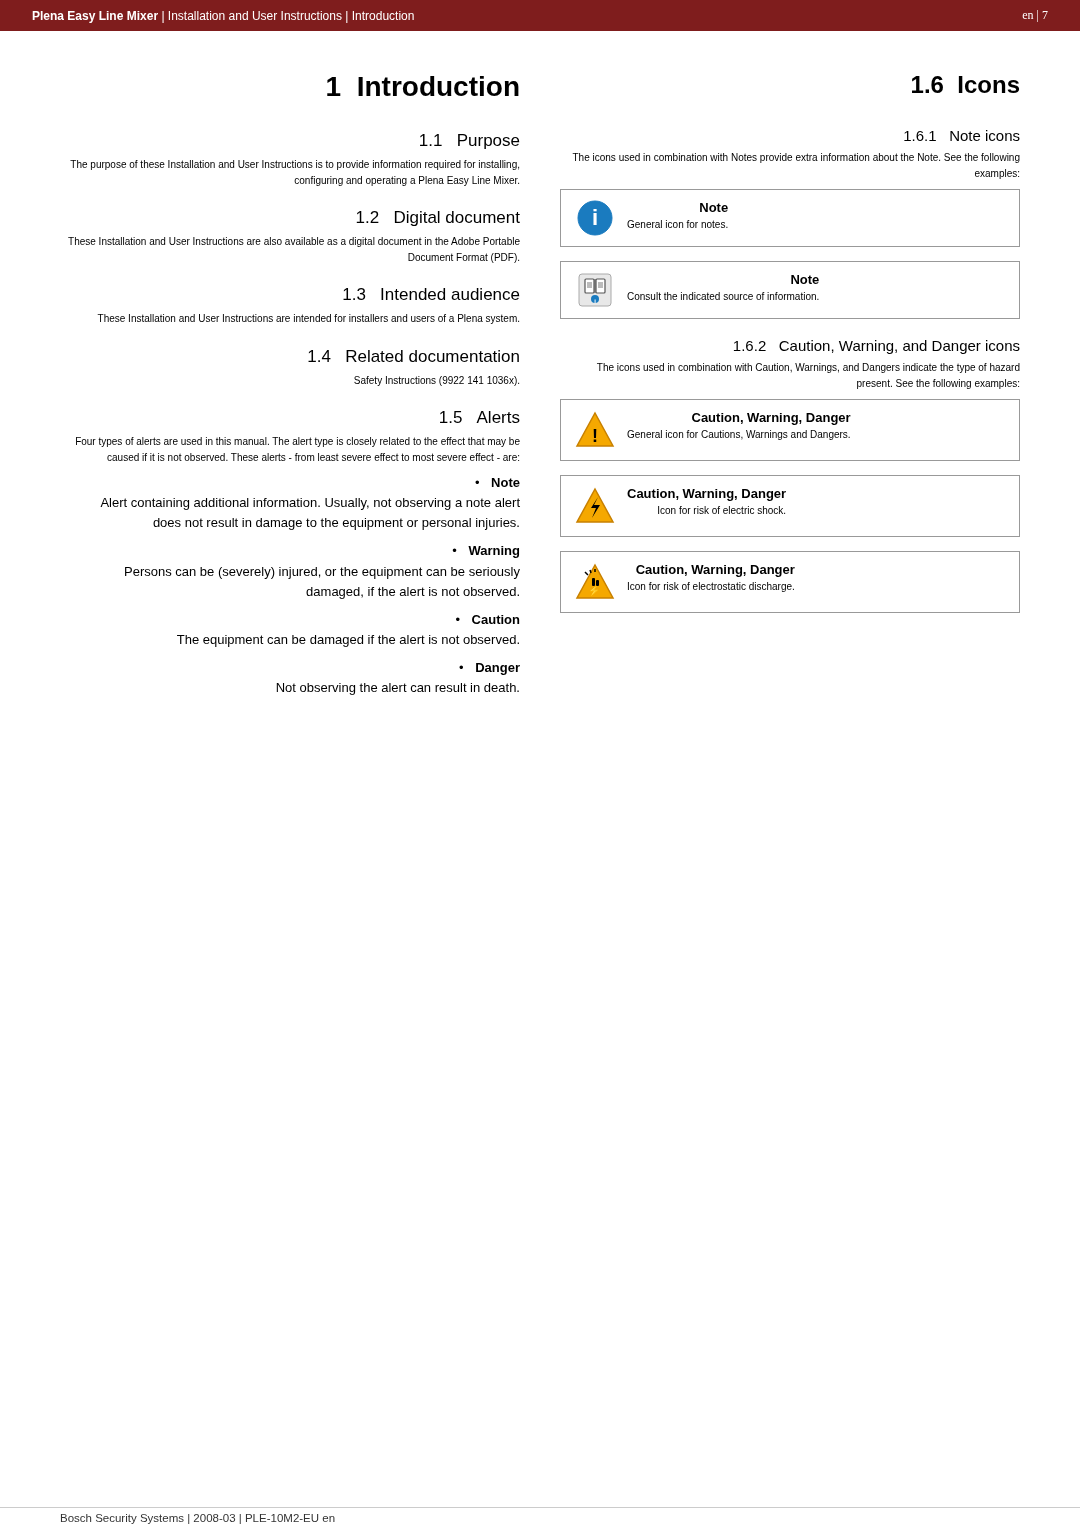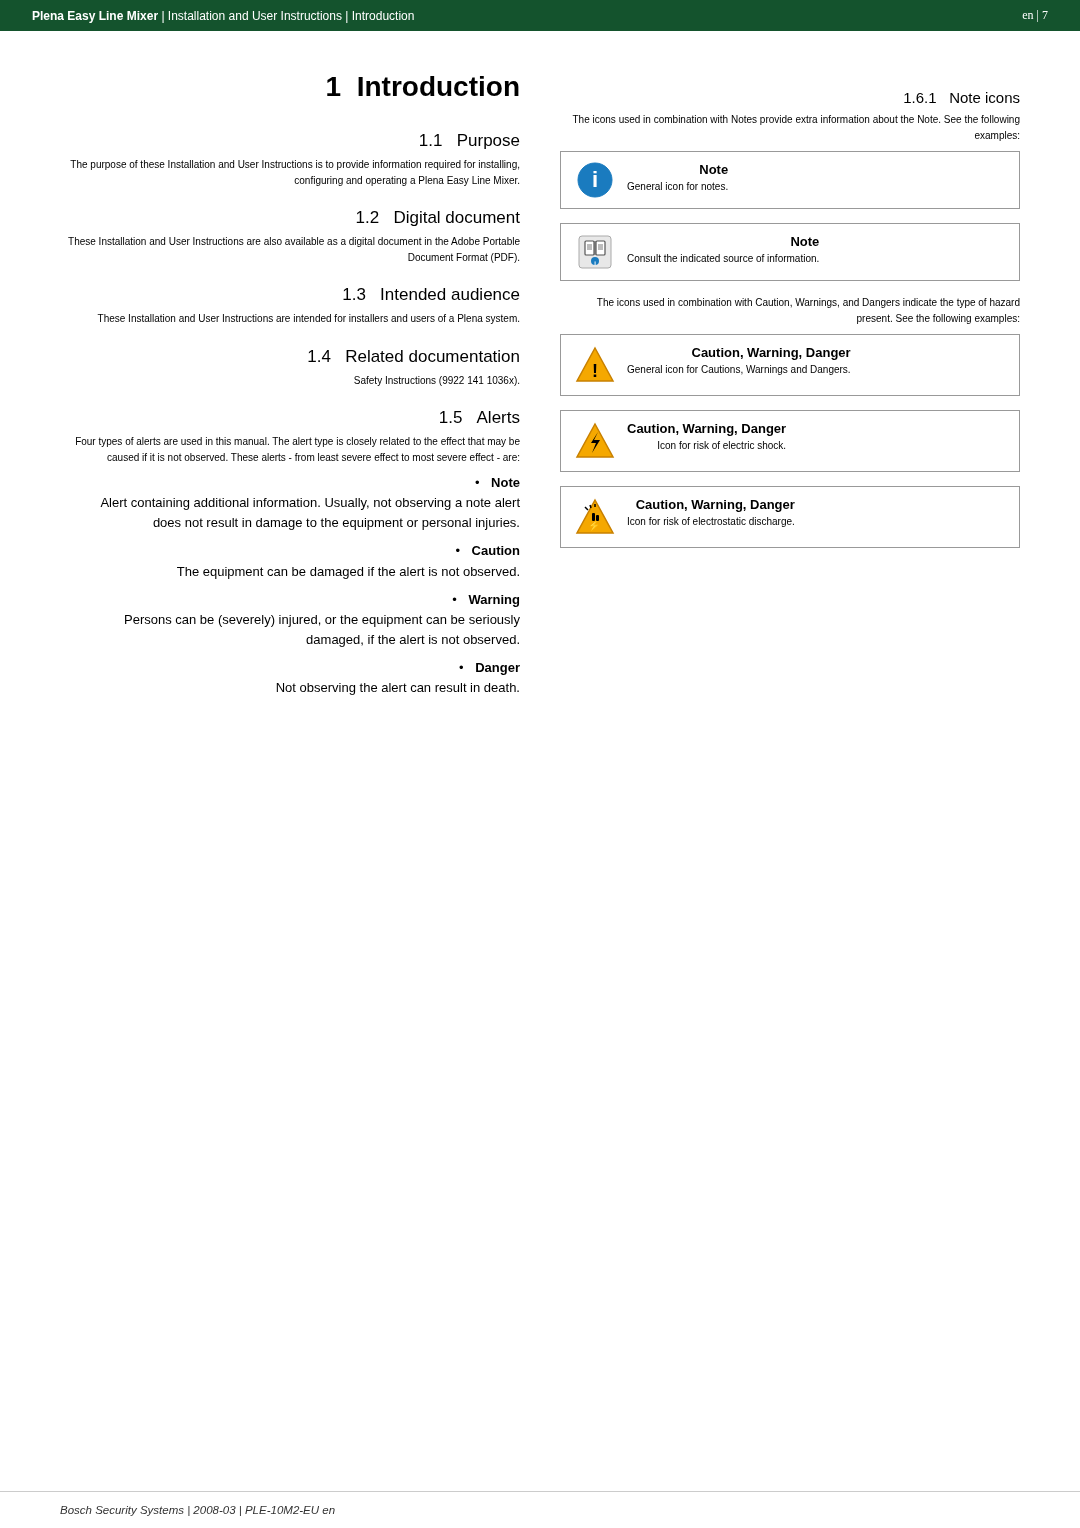--- a/index.html
+++ b/index.html
@@ -8,21 +8,21 @@
       font-size: 13px;
       background: #fff;
       color: #000;
       width: 1080px;
       min-height: 1528px;
       position: relative;
     }
 
     
     .header-bar {
-      background: #14532d;
+      background: #7f1d1d;
       color: #fff;
       display: flex;
       justify-content: space-between;
       align-items: center;
       padding: 8px 32px;
       font-size: 12px;
     }
     .header-bar .title-part strong {
       font-weight: bold;
     }
@@ -147,24 +147,23 @@
       height: 40px;
     }
 
     
     .footer {
       position: absolute;
       bottom: 0;
       left: 0;
       right: 0;
       border-top: 1px solid #ccc;
-      padding: 12px 60px;
+      padding: 4px 60px;
       font-size: 11.5px;
       color: #333;
-      font-style: italic;
     }
 
     .right-col .chapter-heading {
       font-size: 24px;
     }
   </style>
 </head>
 <body>
 
 <div class="header-bar">
@@ -208,37 +207,40 @@
       <span>1.5</span>&nbsp;&nbsp;&nbsp;<span>Alerts</span>
     </div>
     <p>Four types of alerts are used in this manual. The alert type is closely related to the effect that may be caused if it is not observed. These alerts - from least severe effect to most severe effect - are:</p>
 
     <ul class="alert-list">
       <li>
         <span class="term">Note</span>
         <span class="desc">Alert containing additional information. Usually, not observing a note alert does not result in damage to the equipment or personal injuries.</span>
       </li>
       <li>
+        <span class="term">Warning</span>
+        <span class="desc">Persons can be (severely) injured, or the equipment can be seriously damaged, if the alert is not observed.</span>
+      </li>
+      <li>
         <span class="term">Caution</span>
         <span class="desc">The equipment can be damaged if the alert is not observed.</span>
-      </li>
-      <li>
-        <span class="term">Warning</span>
-        <span class="desc">Persons can be (severely) injured, or the equipment can be seriously damaged, if the alert is not observed.</span>
       </li>
       <li>
         <span class="term">Danger</span>
         <span class="desc">Not observing the alert can result in death.</span>
       </li>
     </ul>
 
   </div>
 
   <div class="right-col">
 
+    <div class="chapter-heading">
+      <span>1.6</span>&nbsp;&nbsp;<span>Icons</span>
+    </div>
 
     <div class="subsection-heading">
       <span>1.6.1</span>&nbsp;&nbsp;&nbsp;<span>Note icons</span>
     </div>
     <p>The icons used in combination with Notes provide extra information about the Note. See the following examples:</p>
 
     <div class="info-box">
       <div class="icon-area">
         <svg class="icon-info" viewBox="0 0 36 36" xmlns="http://www.w3.org/2000/svg">
           <circle cx="18" cy="18" r="17" fill="#1a7bbf" stroke="#1a7bbf" stroke-width="1"></circle>
@@ -269,20 +271,23 @@
           <circle cx="18" cy="27" r="4" fill="#1a7bbf"></circle>
           <text x="18" y="30.5" text-anchor="middle" font-size="6" font-weight="bold" fill="white" font-family="Arial">i</text>
         </svg>
       </div>
       <div class="box-content">
         <div class="box-title">Note</div>
         <p>Consult the indicated source of information.</p>
       </div>
     </div>
 
+    <div class="subsection-heading">
+      <span>1.6.2</span>&nbsp;&nbsp;&nbsp;<span>Caution, Warning, and Danger icons</span>
+    </div>
     <p>The icons used in combination with Caution, Warnings, and Dangers indicate the type of hazard present. See the following examples:</p>
 
     <div class="info-box">
       <div class="icon-area">
         <svg class="icon-warning" viewBox="0 0 40 40" xmlns="http://www.w3.org/2000/svg">
           <polygon points="20,3 38,36 2,36" fill="#f5a800" stroke="#c88000" stroke-width="1.5"></polygon>
           <text x="20" y="32" text-anchor="middle" font-size="18" font-weight="bold" fill="black" font-family="Arial">!</text>
         </svg>
       </div>
       <div class="box-content">

